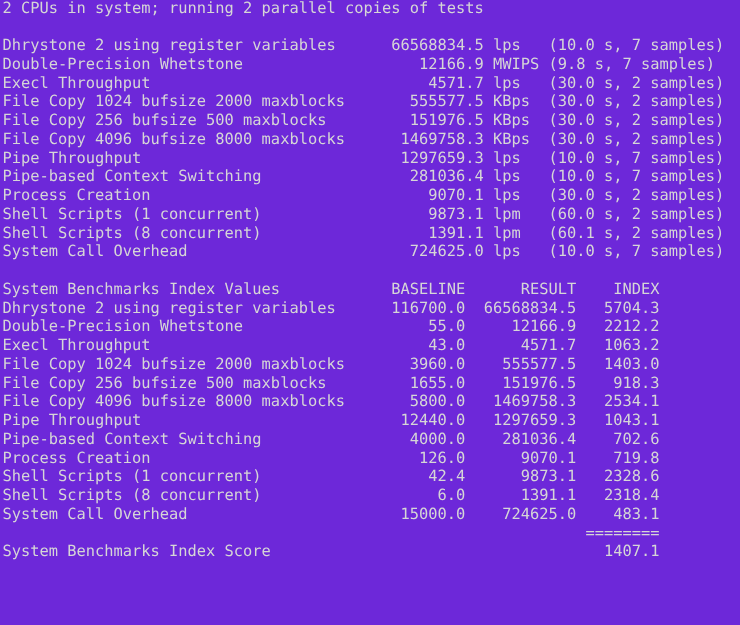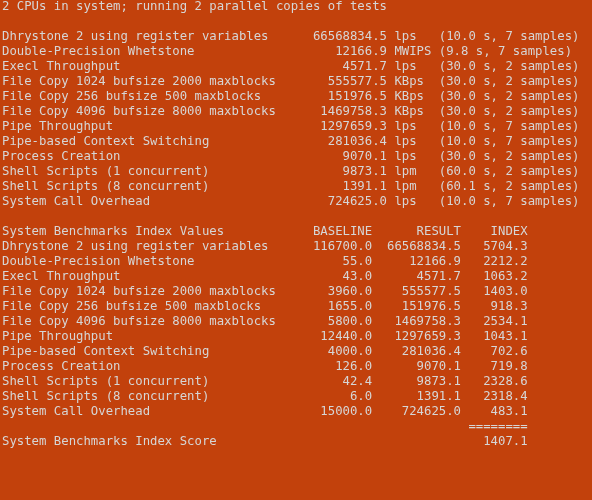--- a/index.html
+++ b/index.html
@@ -10,21 +10,21 @@
   body {
     width: 592px;
     height: 500px;
     overflow: hidden;
     font-family: "DejaVu Sans Mono", "Liberation Mono", monospace;
   }
   #terminal {
     position: relative;
     width: 592px;
     height: 500px;
-    background: #c2410c;
+    background: #6d28d9;
     color: #d6d6d6;
     font-family: "DejaVu Sans Mono", "Liberation Mono", monospace;
     font-size: 12.3px;
     line-height: 15px;
     padding: 0;
     box-sizing: border-box;
   }
   #screen {
     position: absolute;
     top: -1px;

